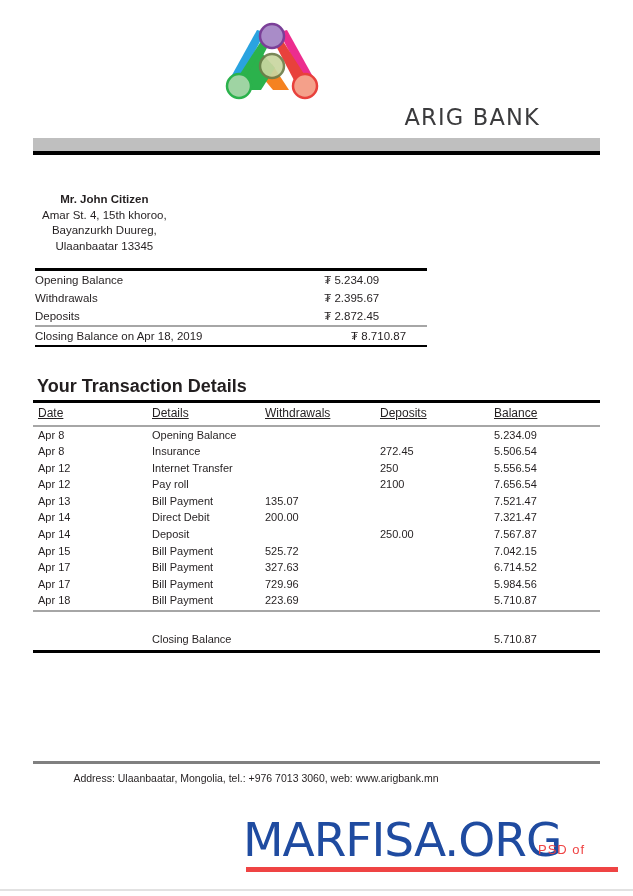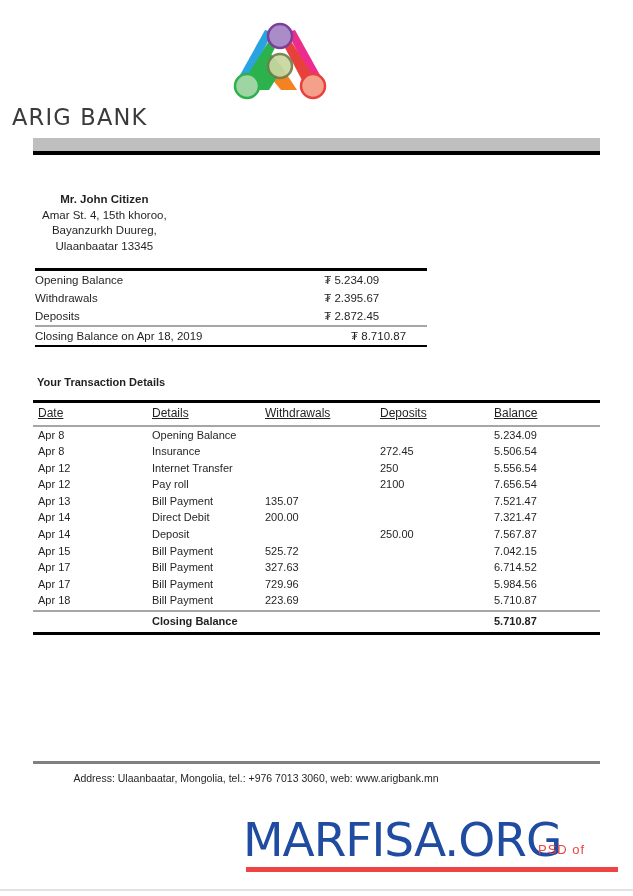--- a/index.html
+++ b/index.html
@@ -13,23 +13,23 @@
     position: relative;
     font-family: "Liberation Sans", sans-serif;
     color: #231f20;
     overflow: hidden;
   }
 
   
   .logo-block {
     position: absolute;
     top: 22px;
-    left: 12px;
+    left: 4px;
     width: 536px;
-    text-align: left;
+    text-align: right;
   }
   .logo-mark {
     width: 110px;
     height: 78px;
     margin: 0 auto;
     display: block;
   }
   .logo-word {
     font-size: 22.5px;
     letter-spacing: 1.2px;
@@ -103,21 +103,21 @@
     height: 1.5px;
     background: #000;
     width: 100%;
   }
 
   
   .txn-title {
     position: absolute;
     left: 37px;
     top: 376px;
-    font-size: 11px;
+    font-size: 18px;
     font-weight: bold;
   }
   .txn {
     position: absolute;
     left: 33px;
     top: 400px;
     width: 567px;
   }
   .txn table {
     border-collapse: collapse;
@@ -140,21 +140,21 @@
   .c-date   { width: 114px; padding-left: 5px !important; }
   .c-det    { width: 113px; }
   .c-wit    { width: 115px; }
   .c-dep    { width: 114px; }
   .c-bal    { width: 106px; }
 
   .rule-black-2 { height: 2.5px; background: #000; }
   .rule-gray    { height: 2.5px; background: #a6a6a6; }
   .rule-black-3 { height: 3.5px; background: #000; }
 
-  .closing-row td { font-weight: bold; padding-top: 2px; padding-bottom: 2px; margin-left: 40px;}
+  .closing-row td { font-weight: normal; padding-top: 20px; padding-bottom: 2px; margin-left: 40px;}
 
   
   .footer-rule {
     position: absolute;
     left: 33px;
     top: 761px;
     width: 567px;
     height: 2.5px;
     background: #808080;
   }

